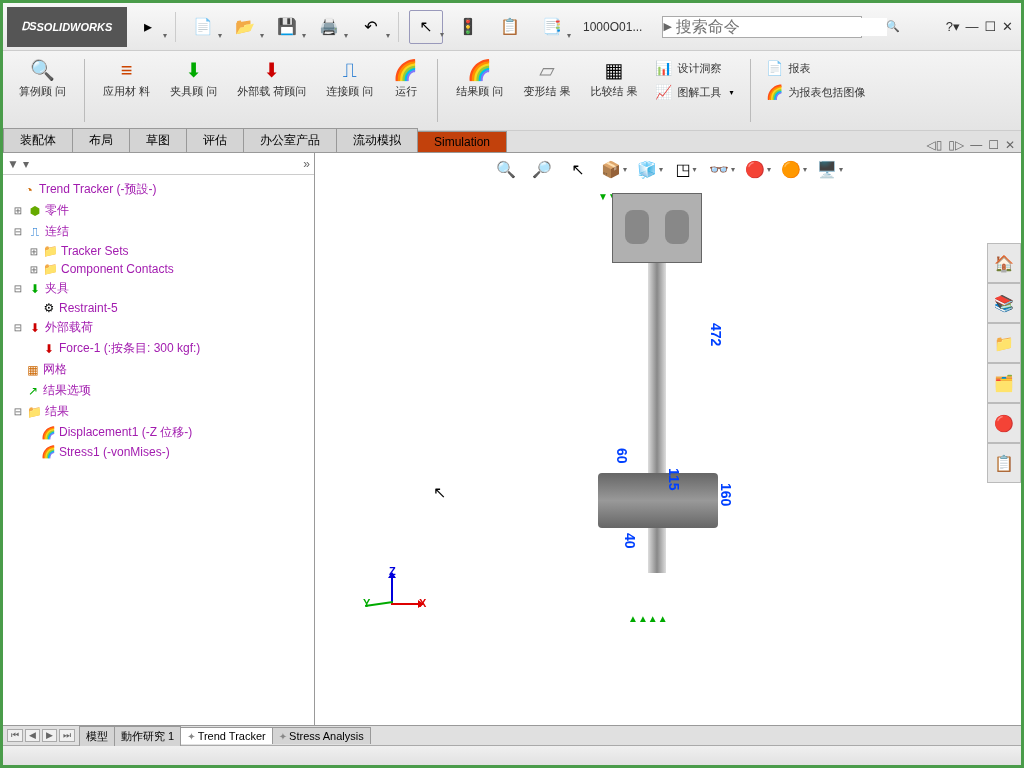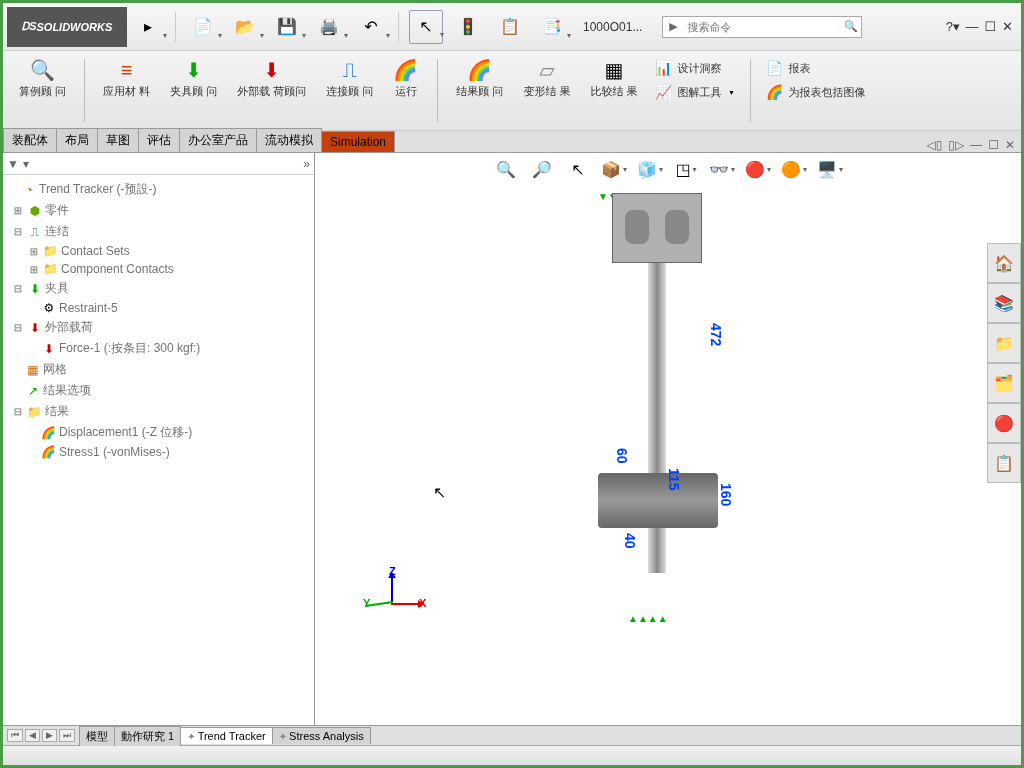--- a/index.html
+++ b/index.html
@@ -6,50 +6,50 @@
 body { width:1024px; height:768px; background:#f0f0f0; overflow:hidden; position:relative; border:3px solid #4a9c4a; }
 .titlebar { height:48px; background:linear-gradient(#f8f8f8,#e8e8e8); display:flex; align-items:center; padding:0 4px; border-bottom:1px solid #ccc; }
 .logo { width:120px; height:40px; background:#555; color:#fff; display:flex; align-items:center; justify-content:center; font-size:11px; font-weight:bold; font-style:italic; }
 .logo::before{content:"ᎠS ";}
 .tbtn { width:34px; height:34px; margin:0 4px; display:flex; align-items:center; justify-content:center; cursor:pointer; border-radius:2px; position:relative; }
 .drpdwn::after{content:"▾"; font-size:8px; color:#666; position:absolute; right:-2px; bottom:4px;}
 .sep-v{width:1px;height:30px;background:#ccc;margin:0 6px;}
 .doc-name{font-size:12px;color:#333;margin-left:10px;}
 .search-wrap{display:flex;align-items:center;margin-left:20px;border:1px solid #aaa;background:#fff;height:22px;width:200px;}
 .search-wrap span{width:20px;text-align:center;color:#666;font-size:11px;}
-.search-inp{border:none;outline:none;font-size:11px;flex:1;padding:0 4px;}
+.search-inp{border:none;outline:none;font-size:16px;flex:1;padding:0 4px;}
 .search-btn{width:22px;text-align:center;color:#666;font-size:12px;cursor:pointer;}
 .win-ctrl{margin-left:auto;display:flex;gap:6px;padding-right:4px;}
 .win-ctrl span{cursor:pointer;font-size:13px;color:#333;}
 
 .ribbon{height:80px;background:linear-gradient(#f4f4f4,#e4e4e4);border-bottom:1px solid #ccc;display:flex;padding:4px 6px;}
 .rbtn{display:flex;flex-direction:column;align-items:center;justify-content:flex-start;margin:0 6px;cursor:pointer;padding:2px 4px;border-radius:2px;}
 .rbtn-icon{width:26px;height:26px;display:flex;align-items:center;justify-content:center;font-size:20px;margin-bottom:2px;}
 .rbtn-label{font-size:11px;text-align:center;line-height:13px;color:#333;}
 .rsep{width:1px;background:#bbb;margin:4px 8px;}
 .rgroup{display:flex;flex-direction:column;gap:2px;padding:2px 6px;}
 .rrow{display:flex;align-items:center;gap:4px;cursor:pointer;padding:2px;}
 .rrow-ico{width:18px;height:18px;display:flex;align-items:center;justify-content:center;font-size:14px;}
 .rrow-lbl{font-size:11px;color:#333;}
 
 .tabbar{height:22px;background:#e0e0e0;display:flex;align-items:flex-end;border-bottom:1px solid #999;}
-.tab{padding:3px 8px;font-size:12px;border:1px solid #999;border-bottom:none;margin-right:-1px;background:#d4d4d4;cursor:pointer;}
+.tab{padding:3px 16px;font-size:12px;border:1px solid #999;border-bottom:none;margin-right:-1px;background:#d4d4d4;cursor:pointer;}
 .tab.active{background:#c2410c;}
 .doc-ctrl{margin-left:auto;display:flex;gap:6px;padding:0 6px;font-size:12px;color:#666;}
 .doc-ctrl span{cursor:pointer;}
 
 .workspace{display:flex;height:572px;}
 .panel{width:312px;background:#fff;border-right:1px solid #999;display:flex;flex-direction:column;}
 .panel-hdr{height:22px;border-bottom:1px solid #ccc;display:flex;align-items:center;padding:0 4px;gap:4px;}
 .panel-hdr .ico{font-size:12px;color:#666;cursor:pointer;}
 .tree{flex:1;overflow:auto;padding:4px 2px;font-size:12px;}
 .tnode{display:flex;align-items:center;padding:2px 0;cursor:pointer;white-space:nowrap;}
 .texp{width:14px;text-align:center;color:#666;font-size:10px;}
 .tico{width:16px;text-align:center;margin:0 2px;font-size:12px;}
-.tlbl{color:#737373;}
+.tlbl{color:#a21caf;}
 
 .canvas{flex:1;background:#fff;position:relative;overflow:hidden;}
 .view-tb{position:absolute;top:4px;left:50%;transform:translateX(-50%);display:flex;gap:12px;align-items:center;}
 .view-tb .vb{width:24px;height:24px;display:flex;align-items:center;justify-content:center;cursor:pointer;font-size:16px;}
 .view-tb .vb.dd::after{content:"▾";font-size:8px;color:#666;margin-left:2px;}
 .model{position:absolute;left:50%;top:40px;transform:translateX(-50%);width:220px;height:460px;}
 .mhead{width:90px;height:70px;background:#b0b0b0;border:1px solid #666;position:absolute;left:54px;top:0;}
 .mhead::before,.mhead::after{content:"";position:absolute;width:24px;height:34px;background:#888;border-radius:8px;top:16px;}
 .mhead::before{left:12px;} .mhead::after{right:12px;}
 .mshaft{width:18px;height:310px;background:linear-gradient(90deg,#ddd,#888,#ddd);position:absolute;left:90px;top:70px;}
@@ -223,21 +223,21 @@
           <span class="tlbl">零件</span>
         </div>
       <div class="tnode" style="padding-left:6px;">
           <span class="texp">⊟</span>
           <span class="tico" style="color:#06c;">⎍</span>
           <span class="tlbl">连结</span>
         </div>
       <div class="tnode" style="padding-left:22px;">
           <span class="texp">⊞</span>
           <span class="tico">📁</span>
-          <span class="tlbl">Contact Sets</span>
+          <span class="tlbl">Tracker Sets</span>
         </div>
       <div class="tnode" style="padding-left:22px;">
           <span class="texp">⊞</span>
           <span class="tico">📁</span>
           <span class="tlbl">Component Contacts</span>
         </div>
       <div class="tnode" style="padding-left:6px;">
           <span class="texp">⊟</span>
           <span class="tico" style="color:#0a0;">⬇</span>
           <span class="tlbl">夹具</span>

